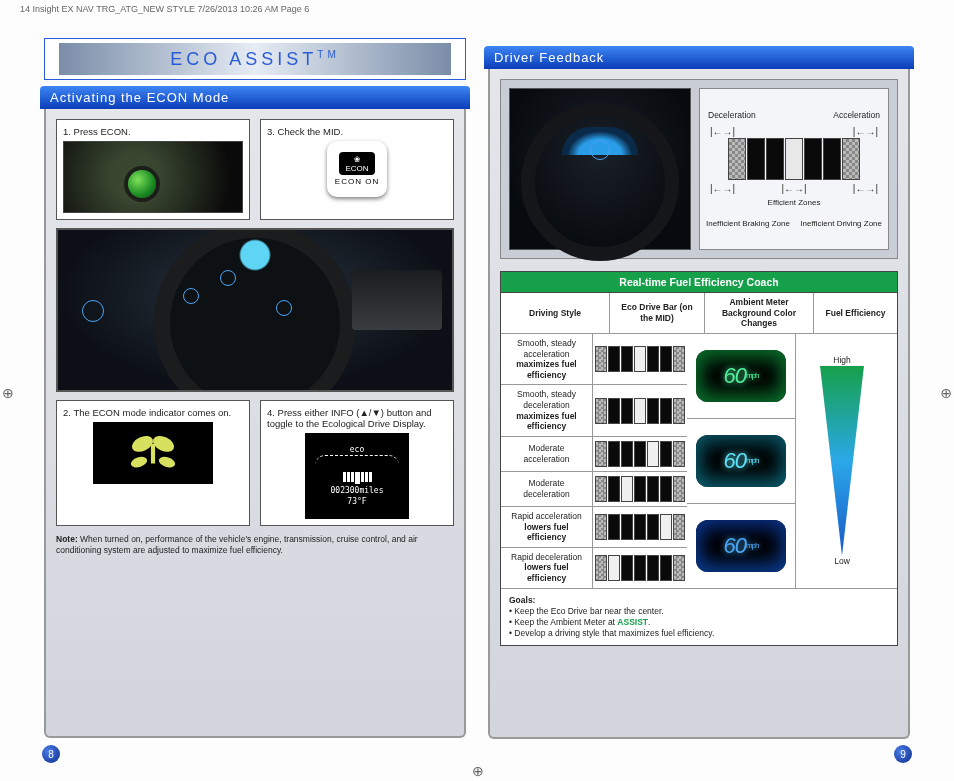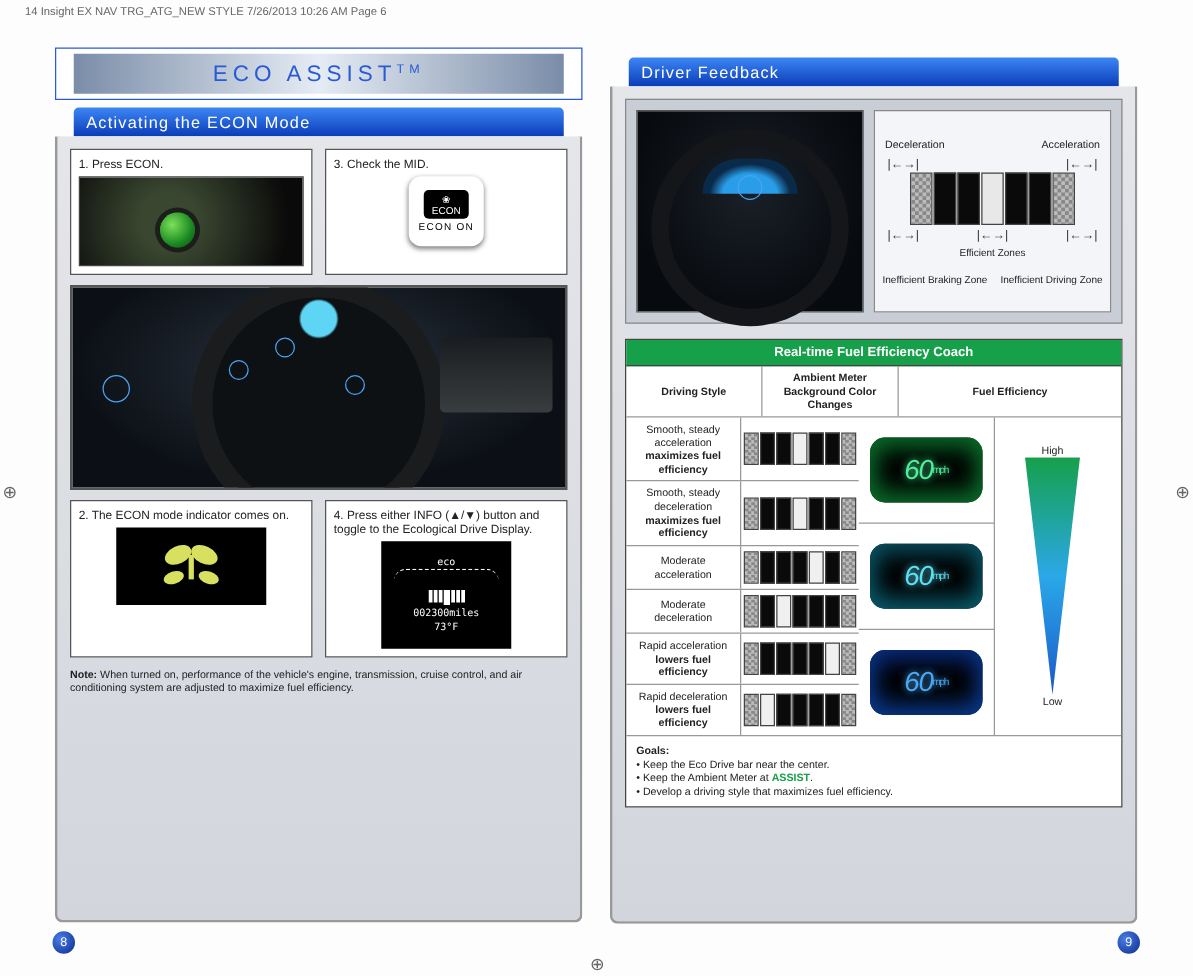--- a/index.html
+++ b/index.html
@@ -75,21 +75,21 @@
 
   .blue-h {
     background: linear-gradient(to bottom, #3d86f5, #0a3db8);
     color: #fff;
     font-family: "Gill Sans", "Helvetica Neue", sans-serif;
     font-weight: 300;
     font-size: 13px;
     letter-spacing: 1px;
     padding: 4px 10px;
     border-radius: 4px 4px 0 0;
-    margin: 0 19px;
+    margin: 0 0;
   }
   .panel {
     background: linear-gradient(to bottom, #e4e6ea, #d2d5dc);
     border: 2px solid #999;
     border-top: none;
     border-radius: 0 0 6px 6px;
     margin: 0 4px;
     padding: 10px;
     flex: 1;
     position: relative;
@@ -515,20 +515,21 @@
             <span>Inefficient Driving Zone</span>
           </div>
         </div>
       </div>
 
       <div class="coach-table">
         <div class="ct-head">Real-time Fuel Efficiency Coach</div>
 
         <div class="ct-row ct-header">
           <div class="ct-cell c0">Driving Style</div>
+          <div class="ct-cell c1">Eco Drive Bar (on the MID)</div>
           <div class="ct-cell c2">Ambient Meter Background Color Changes</div>
           <div class="ct-cell c3">Fuel Efficiency</div>
         </div>
 
         <div style="display:flex;">
           <div style="width:186px;">
             <div class="ct-row">
               <div class="ct-cell c0">
                   <span><span>Smooth, steady acceleration</span><br><b>maximizes fuel efficiency</b></span>
                 </div>

